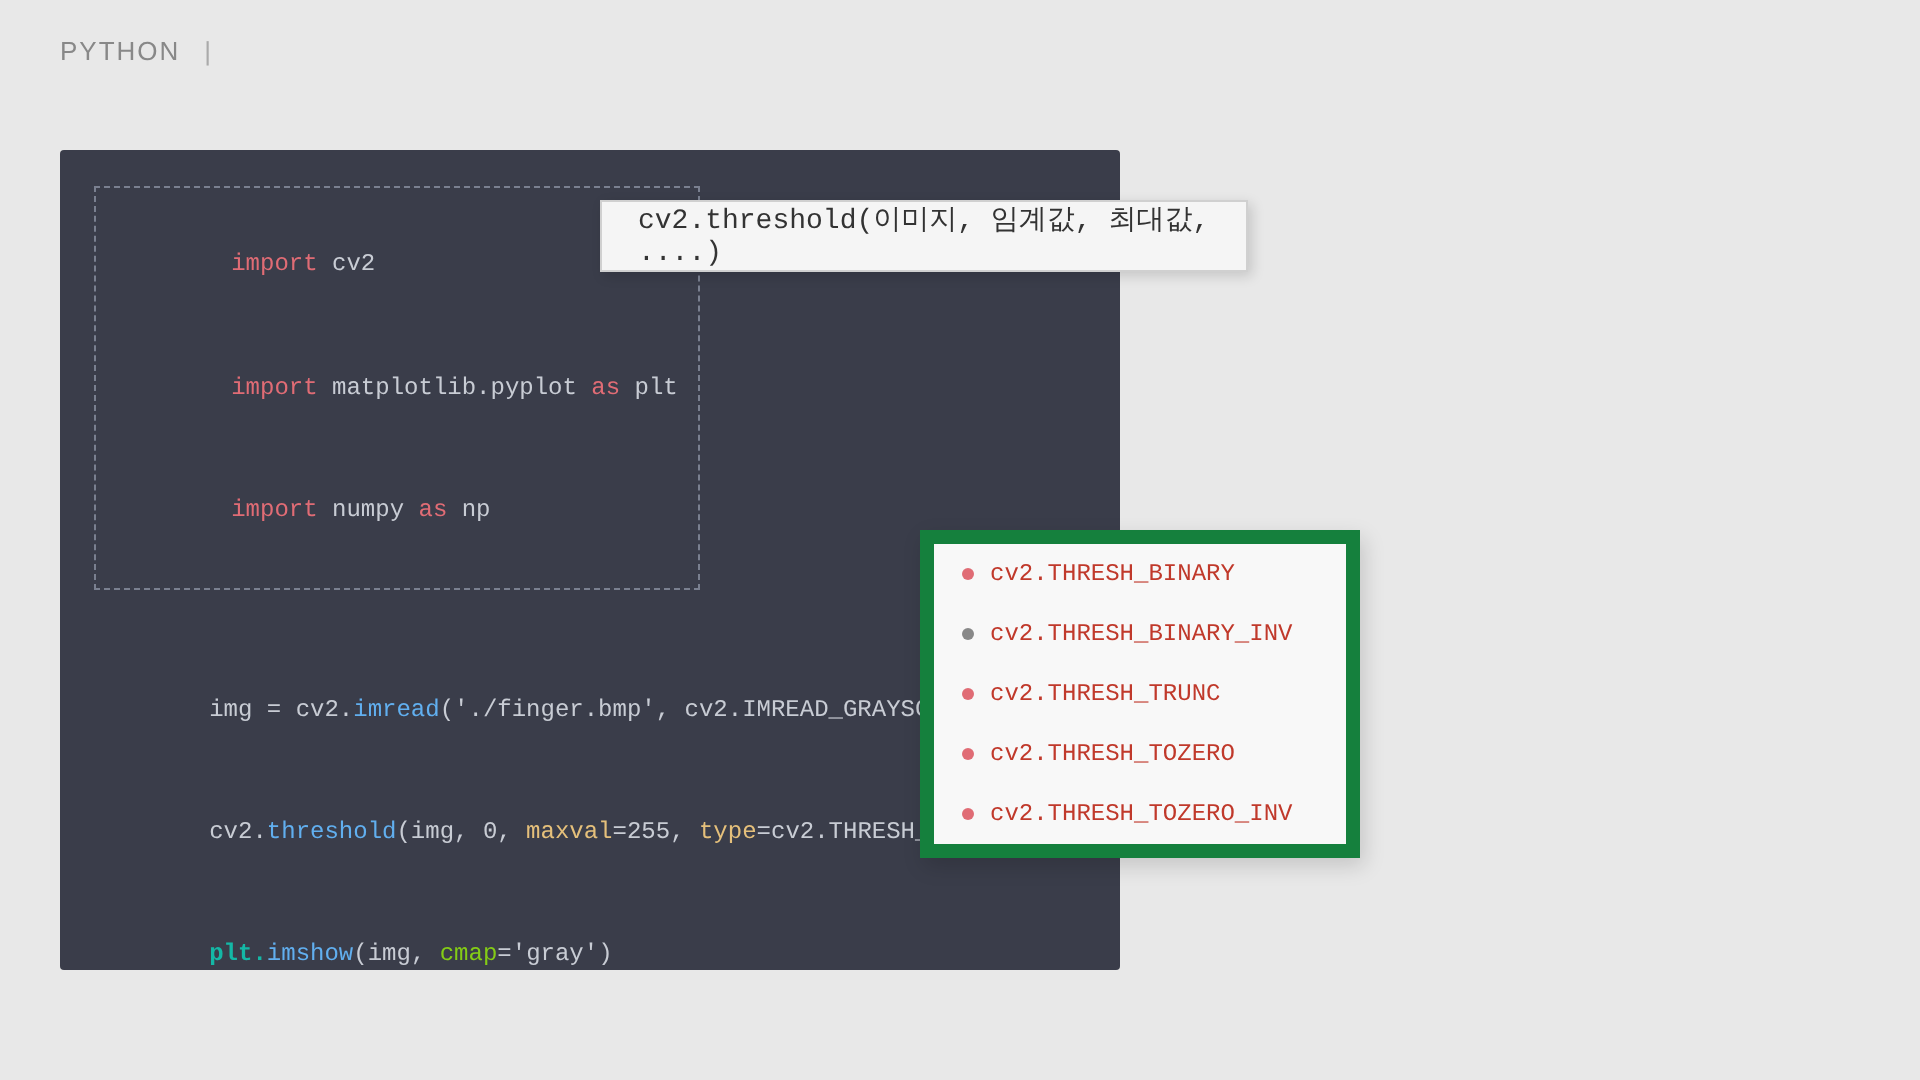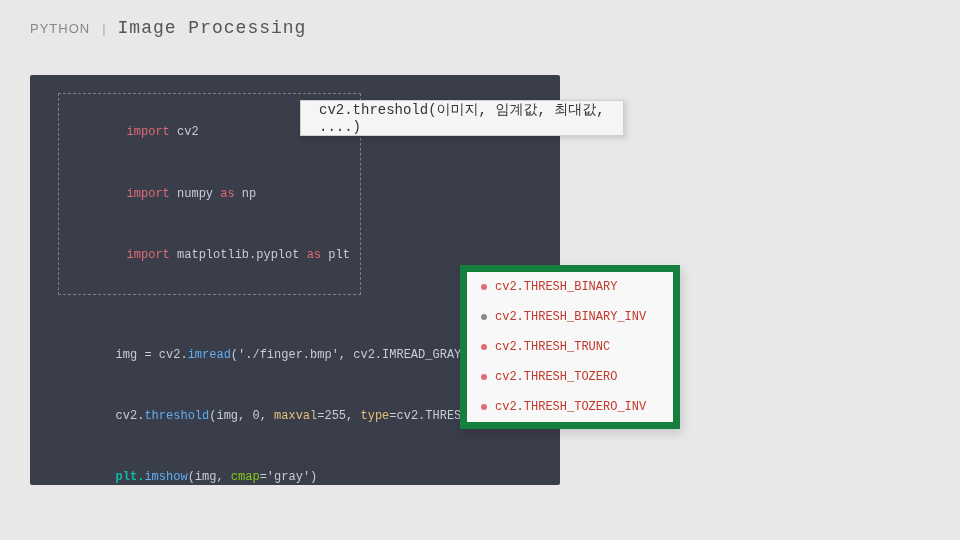--- a/index.html
+++ b/index.html
@@ -52,21 +52,21 @@
 
     
     .editor-area {
       position: absolute;
       top: 75px;
       left: 30px;
       width: 530px;
       height: 410px;
       background: #3a3d4a;
       border-radius: 2px;
-      padding: 18px 28px;
+      padding: 18px 17px;
       overflow: hidden;
     }
 
     .code-line {
       font-family: 'Courier New', Courier, monospace;
       font-size: 12px;
       line-height: 1.7;
       white-space: pre;
     }
 
@@ -148,35 +148,34 @@
     }
   </style>
 </head>
 <body>
 
 <div class="page-container">
 
   <div class="header">
     <span class="header-python">PYTHON</span>
     <span class="header-divider">|</span>
-    <span class="header-title">Image Processing</span>
   </div>
 
   <div class="editor-area">
 
     
     <div class="dotted-box">
       <div class="code-line code-default">
         <span style="color:#e06c75;">import</span> <span style="color:#c8ccd4;">cv2</span>
       </div>
       <div class="code-line code-default">
+        <span style="color:#e06c75;">import</span> <span style="color:#c8ccd4;">matplotlib.pyplot</span> <span style="color:#e06c75;">as</span> <span style="color:#c8ccd4;">plt</span>
+      </div>
+      <div class="code-line code-default">
         <span style="color:#e06c75;">import</span> <span style="color:#c8ccd4;">numpy</span> <span style="color:#e06c75;">as</span> <span style="color:#c8ccd4;">np</span>
-      </div>
-      <div class="code-line code-default">
-        <span style="color:#e06c75;">import</span> <span style="color:#c8ccd4;">matplotlib.pyplot</span> <span style="color:#e06c75;">as</span> <span style="color:#c8ccd4;">plt</span>
       </div>
     </div>
 
     
     <div class="code-block-2">
       <div class="code-line">
         <span style="color:#c8ccd4;">img = cv2.</span><span style="color:#61afef;">imread</span><span style="color:#c8ccd4;">('./finger.bmp', cv2.IMREAD_GRAYSCALE)</span>
       </div>
       <div class="code-line">
         <span style="color:#c8ccd4;">cv2.</span><span style="color:#61afef;">threshold</span><span style="color:#c8ccd4;">(img, 0, </span><span style="color:#e5c07b;">maxval</span><span style="color:#c8ccd4;">=255, </span><span style="color:#e5c07b;">type</span><span style="color:#c8ccd4;">=cv2.THRESH_BINARY, </span><span style="color:#e5c07b;">dst</span><span style="color:#c8ccd4;">=img)</span>

